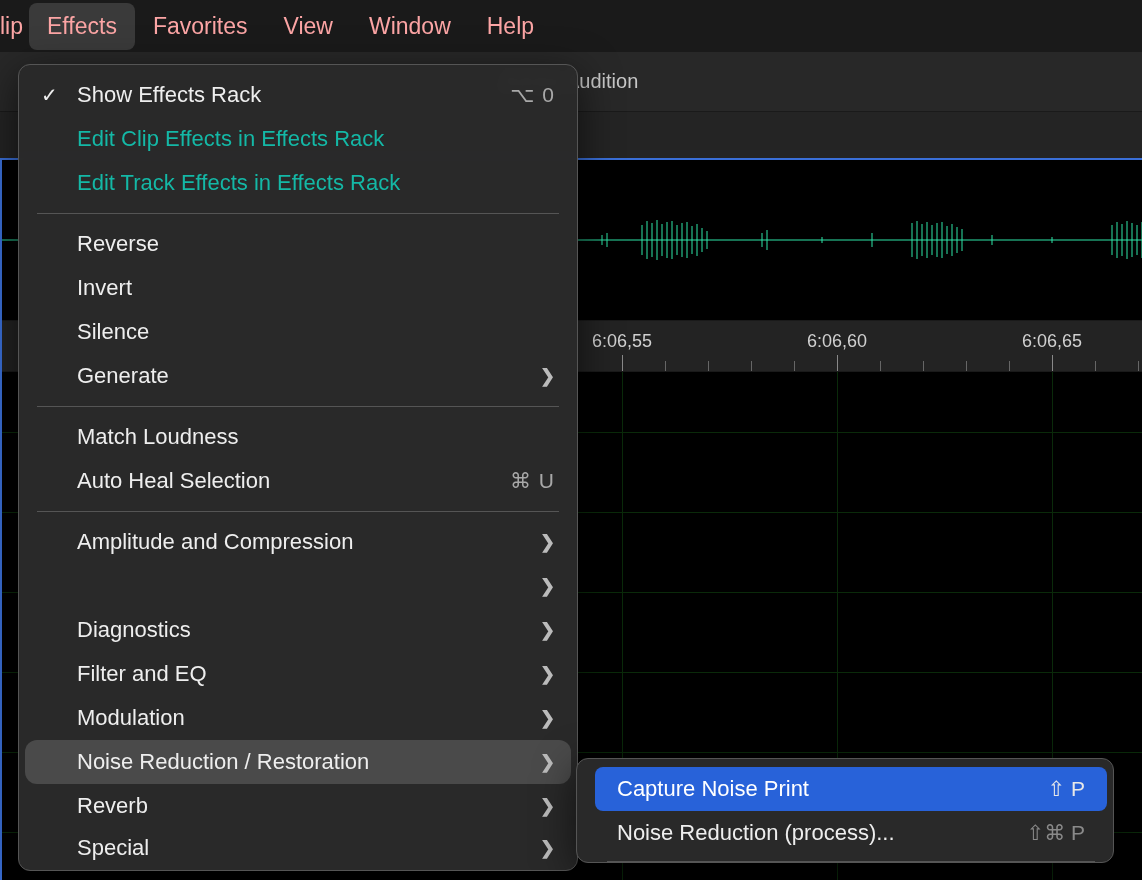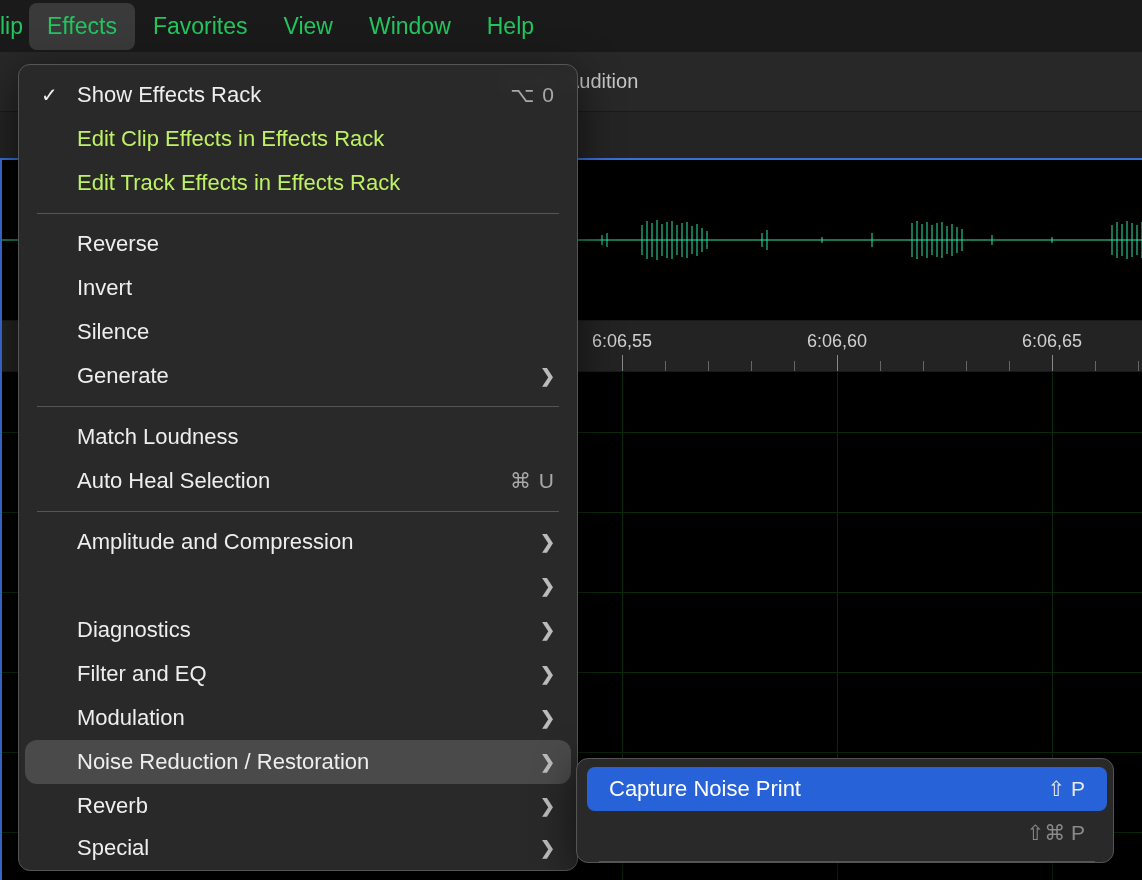--- a/index.html
+++ b/index.html
@@ -1,19 +1,19 @@
 <!DOCTYPE html>
 <html><head>
   <meta charset="utf-8">
   <style>
     * { margin:0; padding:0; box-sizing:border-box; font-family:-apple-system,BlinkMacSystemFont,"Segoe UI",sans-serif; }
     body { background:#1a1a1a; color:#e8e8e8; width:1142px; height:880px; overflow:hidden; position:relative; }
 
     
-    .menubar { height:52px; background:#1a1a1a; display:flex; align-items:center; padding:0 0 0 0; font-size:23px; font-weight:400; color:#22c55e; }
+    .menubar { height:52px; background:#1a1a1a; display:flex; align-items:center; padding:0 0 0 0; font-size:23px; font-weight:400; color:#fca5a5; }
     .menu-item { padding:10px 18px; cursor:default; border-radius:8px; }
     .menu-item.active { background:#3a3a3a; }
     .menu-clip { padding:10px 6px 10px 0; }
 
     
     .app-titlebar { position:absolute; top:52px; left:0; right:0; height:60px; background:#282828; display:flex; align-items:center; justify-content:center; color:#c7c7c7; font-size:20px; z-index:1; border-bottom:1px solid #1a1a1a; }
     .app-subbar { position:absolute; top:112px; left:0; right:0; height:48px; background:#242424; z-index:1; border-bottom:2px solid #3a6fd8; }
 
     
     .waveform-pane { position:absolute; top:160px; left:0; right:0; bottom:0; background:#000; z-index:0; border-left:2px solid #3a6fd8; }
@@ -23,29 +23,29 @@
     .ruler-label { position:absolute; top:10px; white-space:nowrap; }
     .tick-major { position:absolute; bottom:0; width:1px; height:16px; background:#888; }
     .tick-minor { position:absolute; bottom:0; width:1px; height:10px; background:#666; }
     .grid-area { position:absolute; top:212px; left:0; right:0; bottom:0; }
     .grid-v { position:absolute; top:0; bottom:0; width:1px; background:#0a2a0a; }
     .grid-h { position:absolute; left:0; right:0; height:1px; background:#0a2a0a; }
 
     
     .dropdown { position:absolute; top:64px; left:18px; width:560px; background:rgba(42,42,42,0.98); border:1px solid #555; border-radius:12px; padding:8px 0; box-shadow:0 10px 40px rgba(0,0,0,0.6); z-index:10; backdrop-filter:blur(4px); }
     .dd-item { display:flex; align-items:center; padding:6px 22px 6px 58px; font-size:22px; color:#eee; position:relative; min-height:44px; cursor:default; }
-    .dd-item.disabled { color:#bef264; }
+    .dd-item.disabled { color:#14b8a6; }
     .dd-item.hover { background:#4a4a4a; border-radius:12px; margin:0 6px; padding-left:52px; padding-right:16px; }
     .dd-check { position:absolute; left:22px; font-size:20px; }
     .dd-shortcut { margin-left:auto; color:#a8a8a8; font-size:21px; letter-spacing:1px; }
     .dd-arrow { margin-left:auto; color:#bbb; font-size:18px; font-weight:bold; }
     .dd-sep { height:1px; background:#555; margin:8px 18px; }
 
     
-    .submenu { position:absolute; top:758px; left:576px; width:538px; background:rgba(42,42,42,0.98); border:1px solid #555; border-radius:12px; padding:8px 0 0 4px; box-shadow:0 10px 40px rgba(0,0,0,0.6); z-index:11; overflow:hidden; }
+    .submenu { position:absolute; top:758px; left:576px; width:538px; background:rgba(42,42,42,0.98); border:1px solid #555; border-radius:12px; padding:8px 0 0 12px; box-shadow:0 10px 40px rgba(0,0,0,0.6); z-index:11; overflow:hidden; }
     .sm-item { display:flex; align-items:center; padding:7px 22px 7px 22px; font-size:22px; color:#eee; min-height:44px; margin:0 6px; border-radius:8px; cursor:default; }
     .sm-item.selected { background:#2862d9; color:#fff; }
     .sm-shortcut { margin-left:auto; color:#e8e8e8; font-size:21px; letter-spacing:0px; }
     .sm-item .sm-shortcut.dim { color:#8a8a8a; }
     .sm-sep { height:1px; background:#555; margin:6px 18px 0 18px; }
   </style>
 </head>
 <body>
 
 <div class="menubar">
@@ -208,16 +208,17 @@
     <span class="dd-arrow">❯</span>
   </div>
 </div>
 
 <div class="submenu">
   <div class="sm-item selected">
     <span>Capture Noise Print</span>
     <span class="sm-shortcut">⇧ P</span>
   </div>
   <div class="sm-item">
+    <span>Noise Reduction (process)...</span>
     <span class="sm-shortcut dim">⇧⌘ P</span>
   </div>
   <div class="sm-sep"></div>
 </div>
 
 </body></html>

